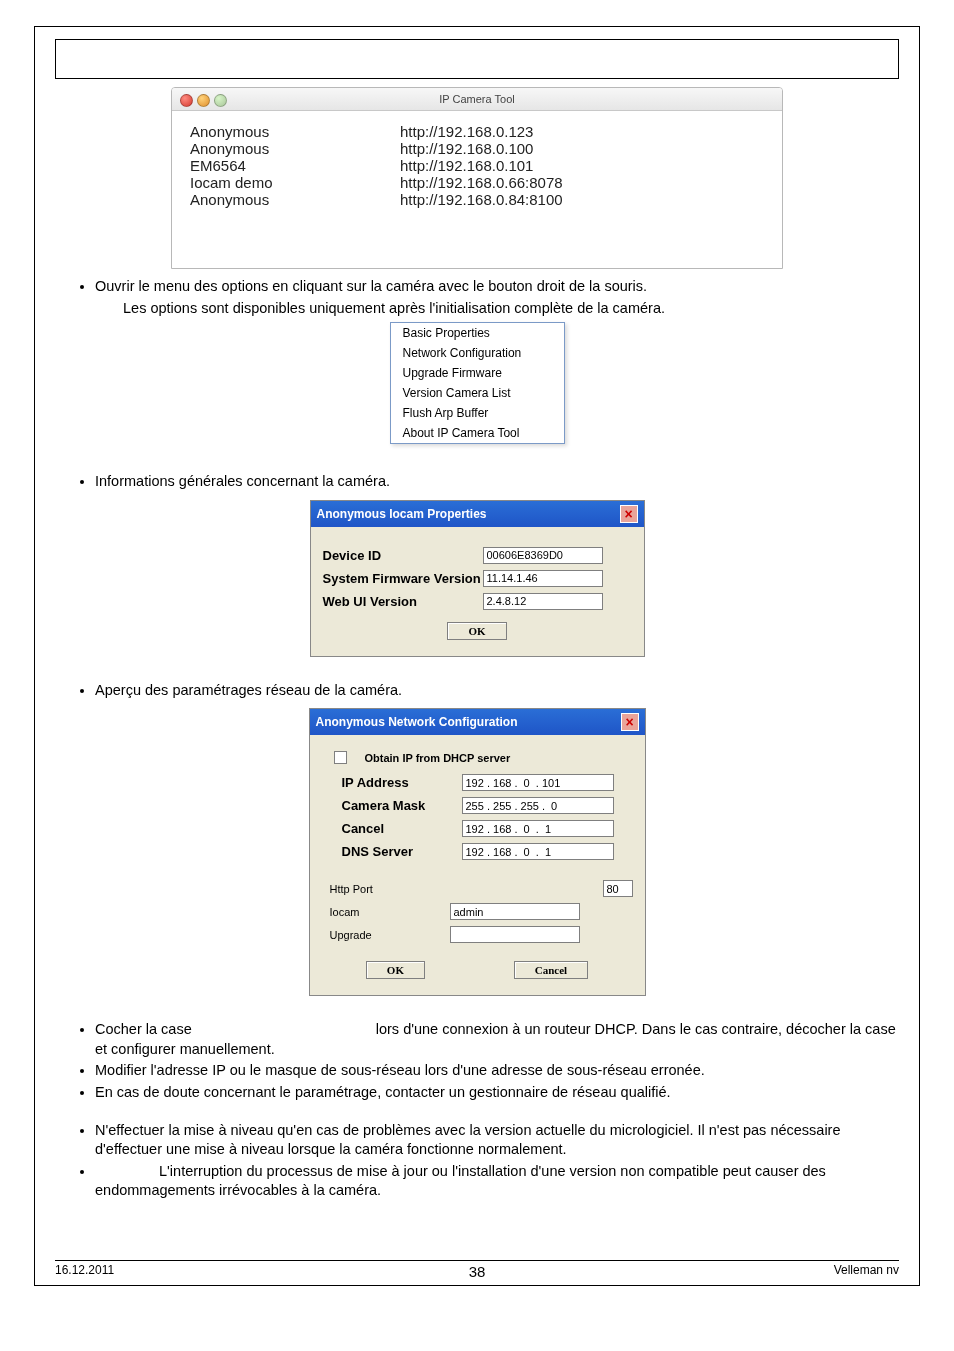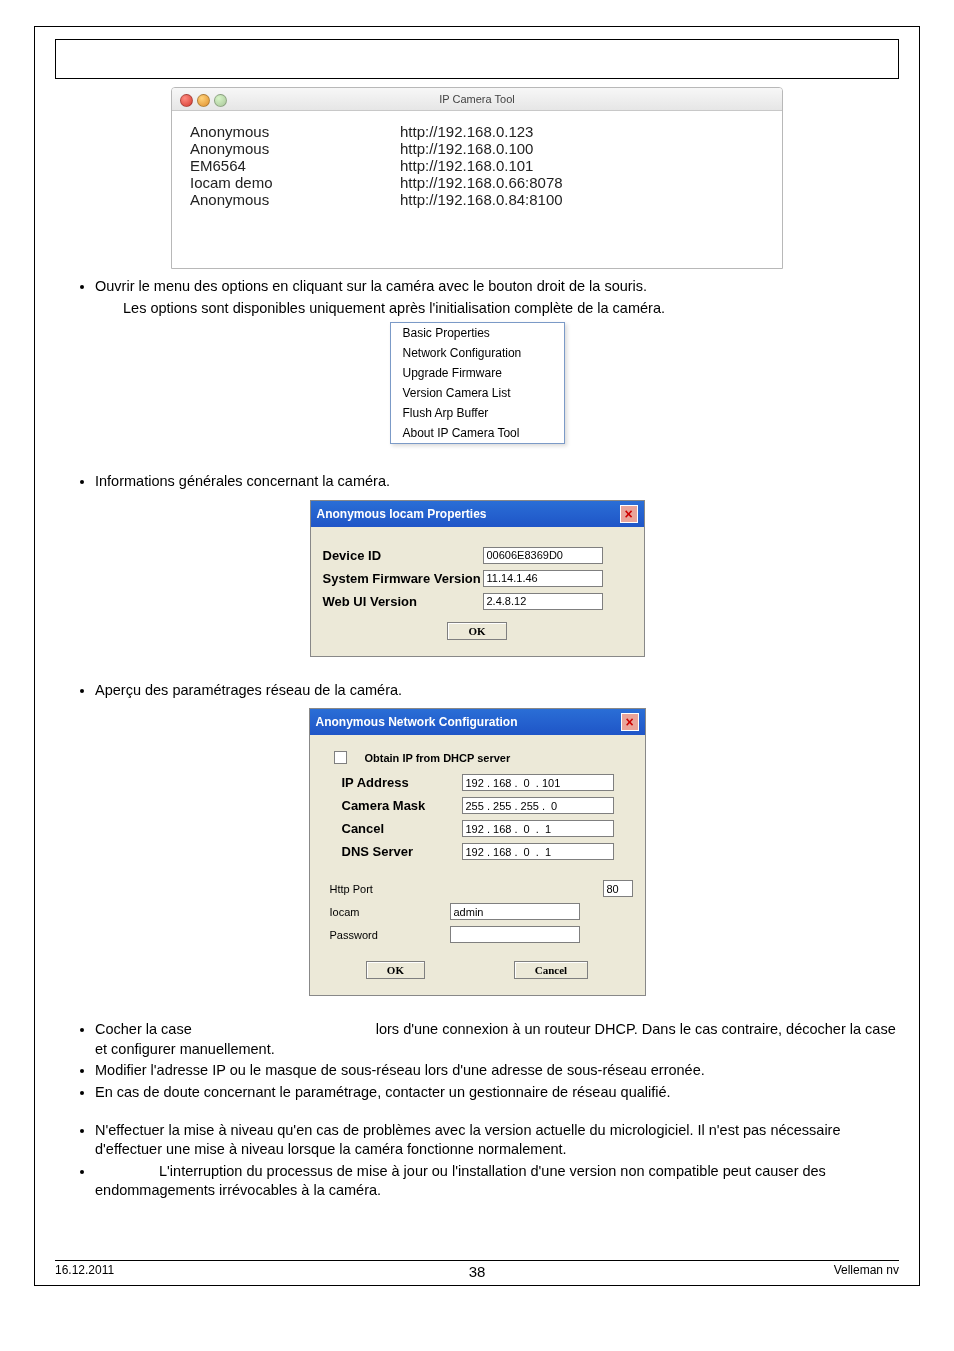--- a/index.html
+++ b/index.html
@@ -170,21 +170,21 @@
         <div class="dlg-row">
             <span class="lab2">Http Port</span>
             <span style="flex:1"></span>
             <input class="txtbox w30" value="80" style="">
           </div>
         <div class="dlg-row">
             <span class="lab2">Iocam</span>
             <input class="txtbox w130" style="margin-left: 20px;" value="admin">
           </div>
         <div class="dlg-row">
-            <span class="lab2">Password</span>
+            <span class="lab2">Upgrade</span>
             <input class="txtbox w130" style="margin-left: 20px;" type="password" value="">
           </div>
         <div class="net-btns">
           <button class="btn-classic">OK</button>
           <button class="btn-classic">Cancel</button>
         </div>
       </div>
     </div>
 
     <ul class="body-list">

